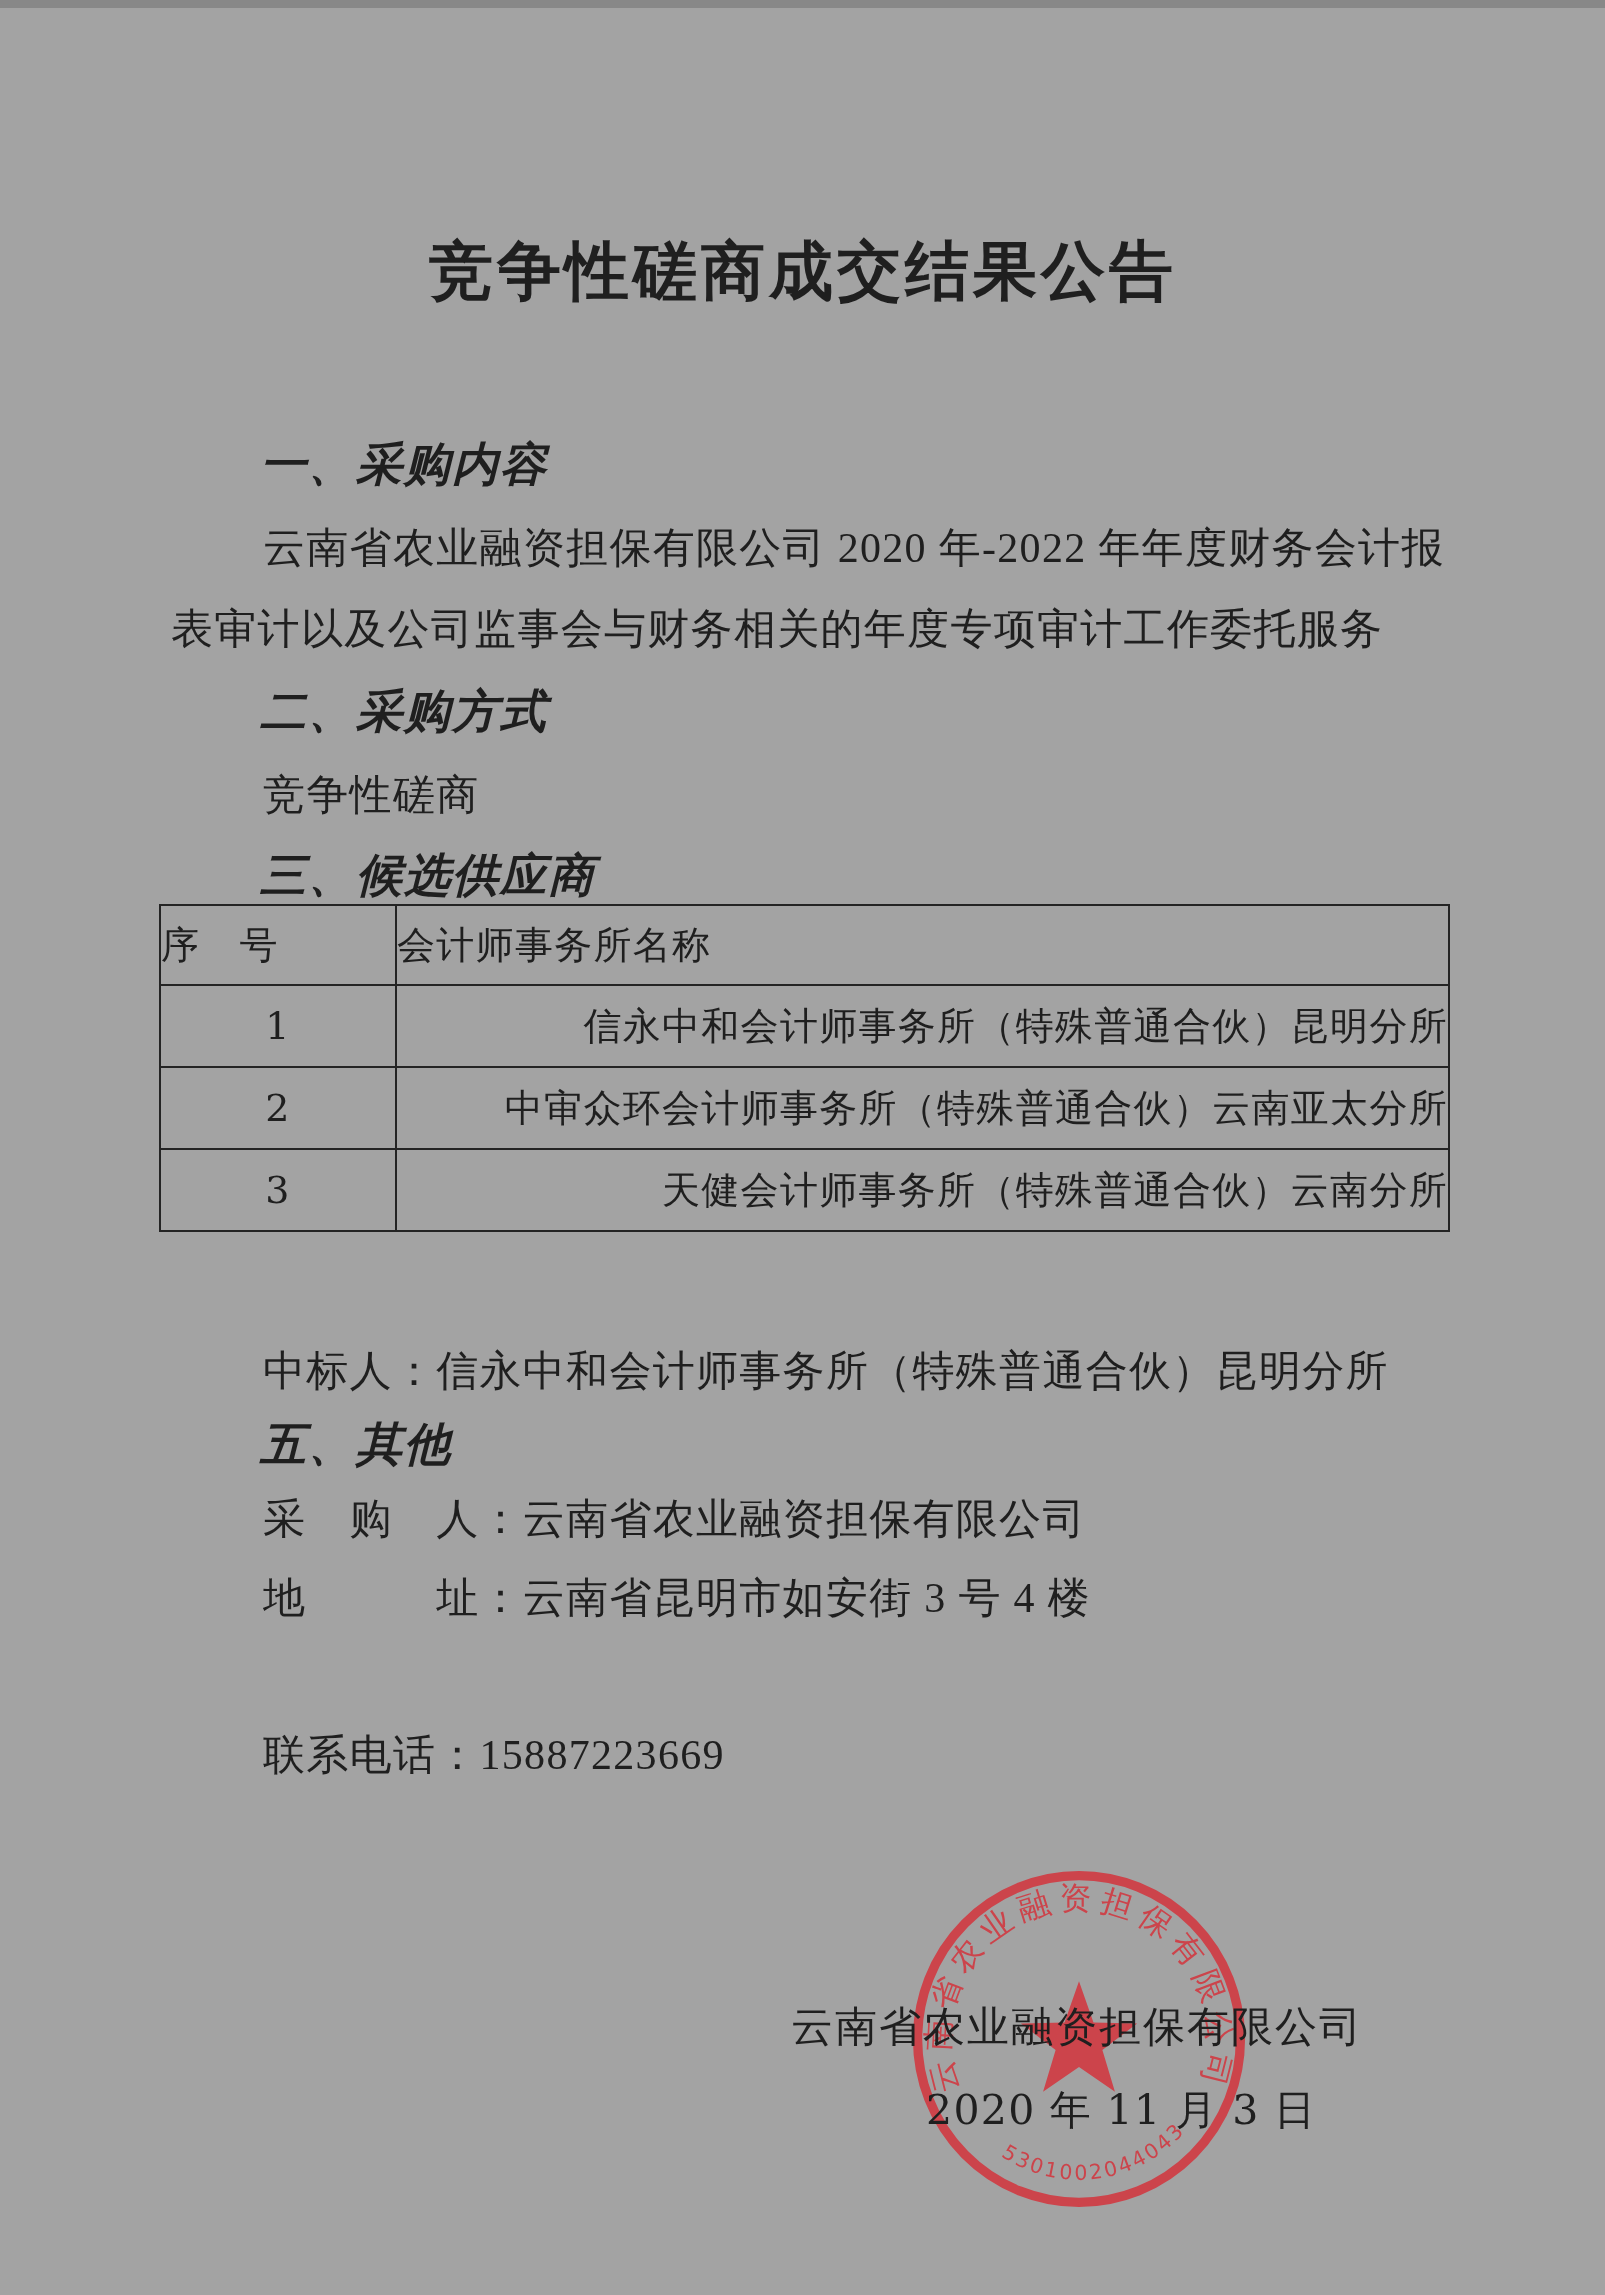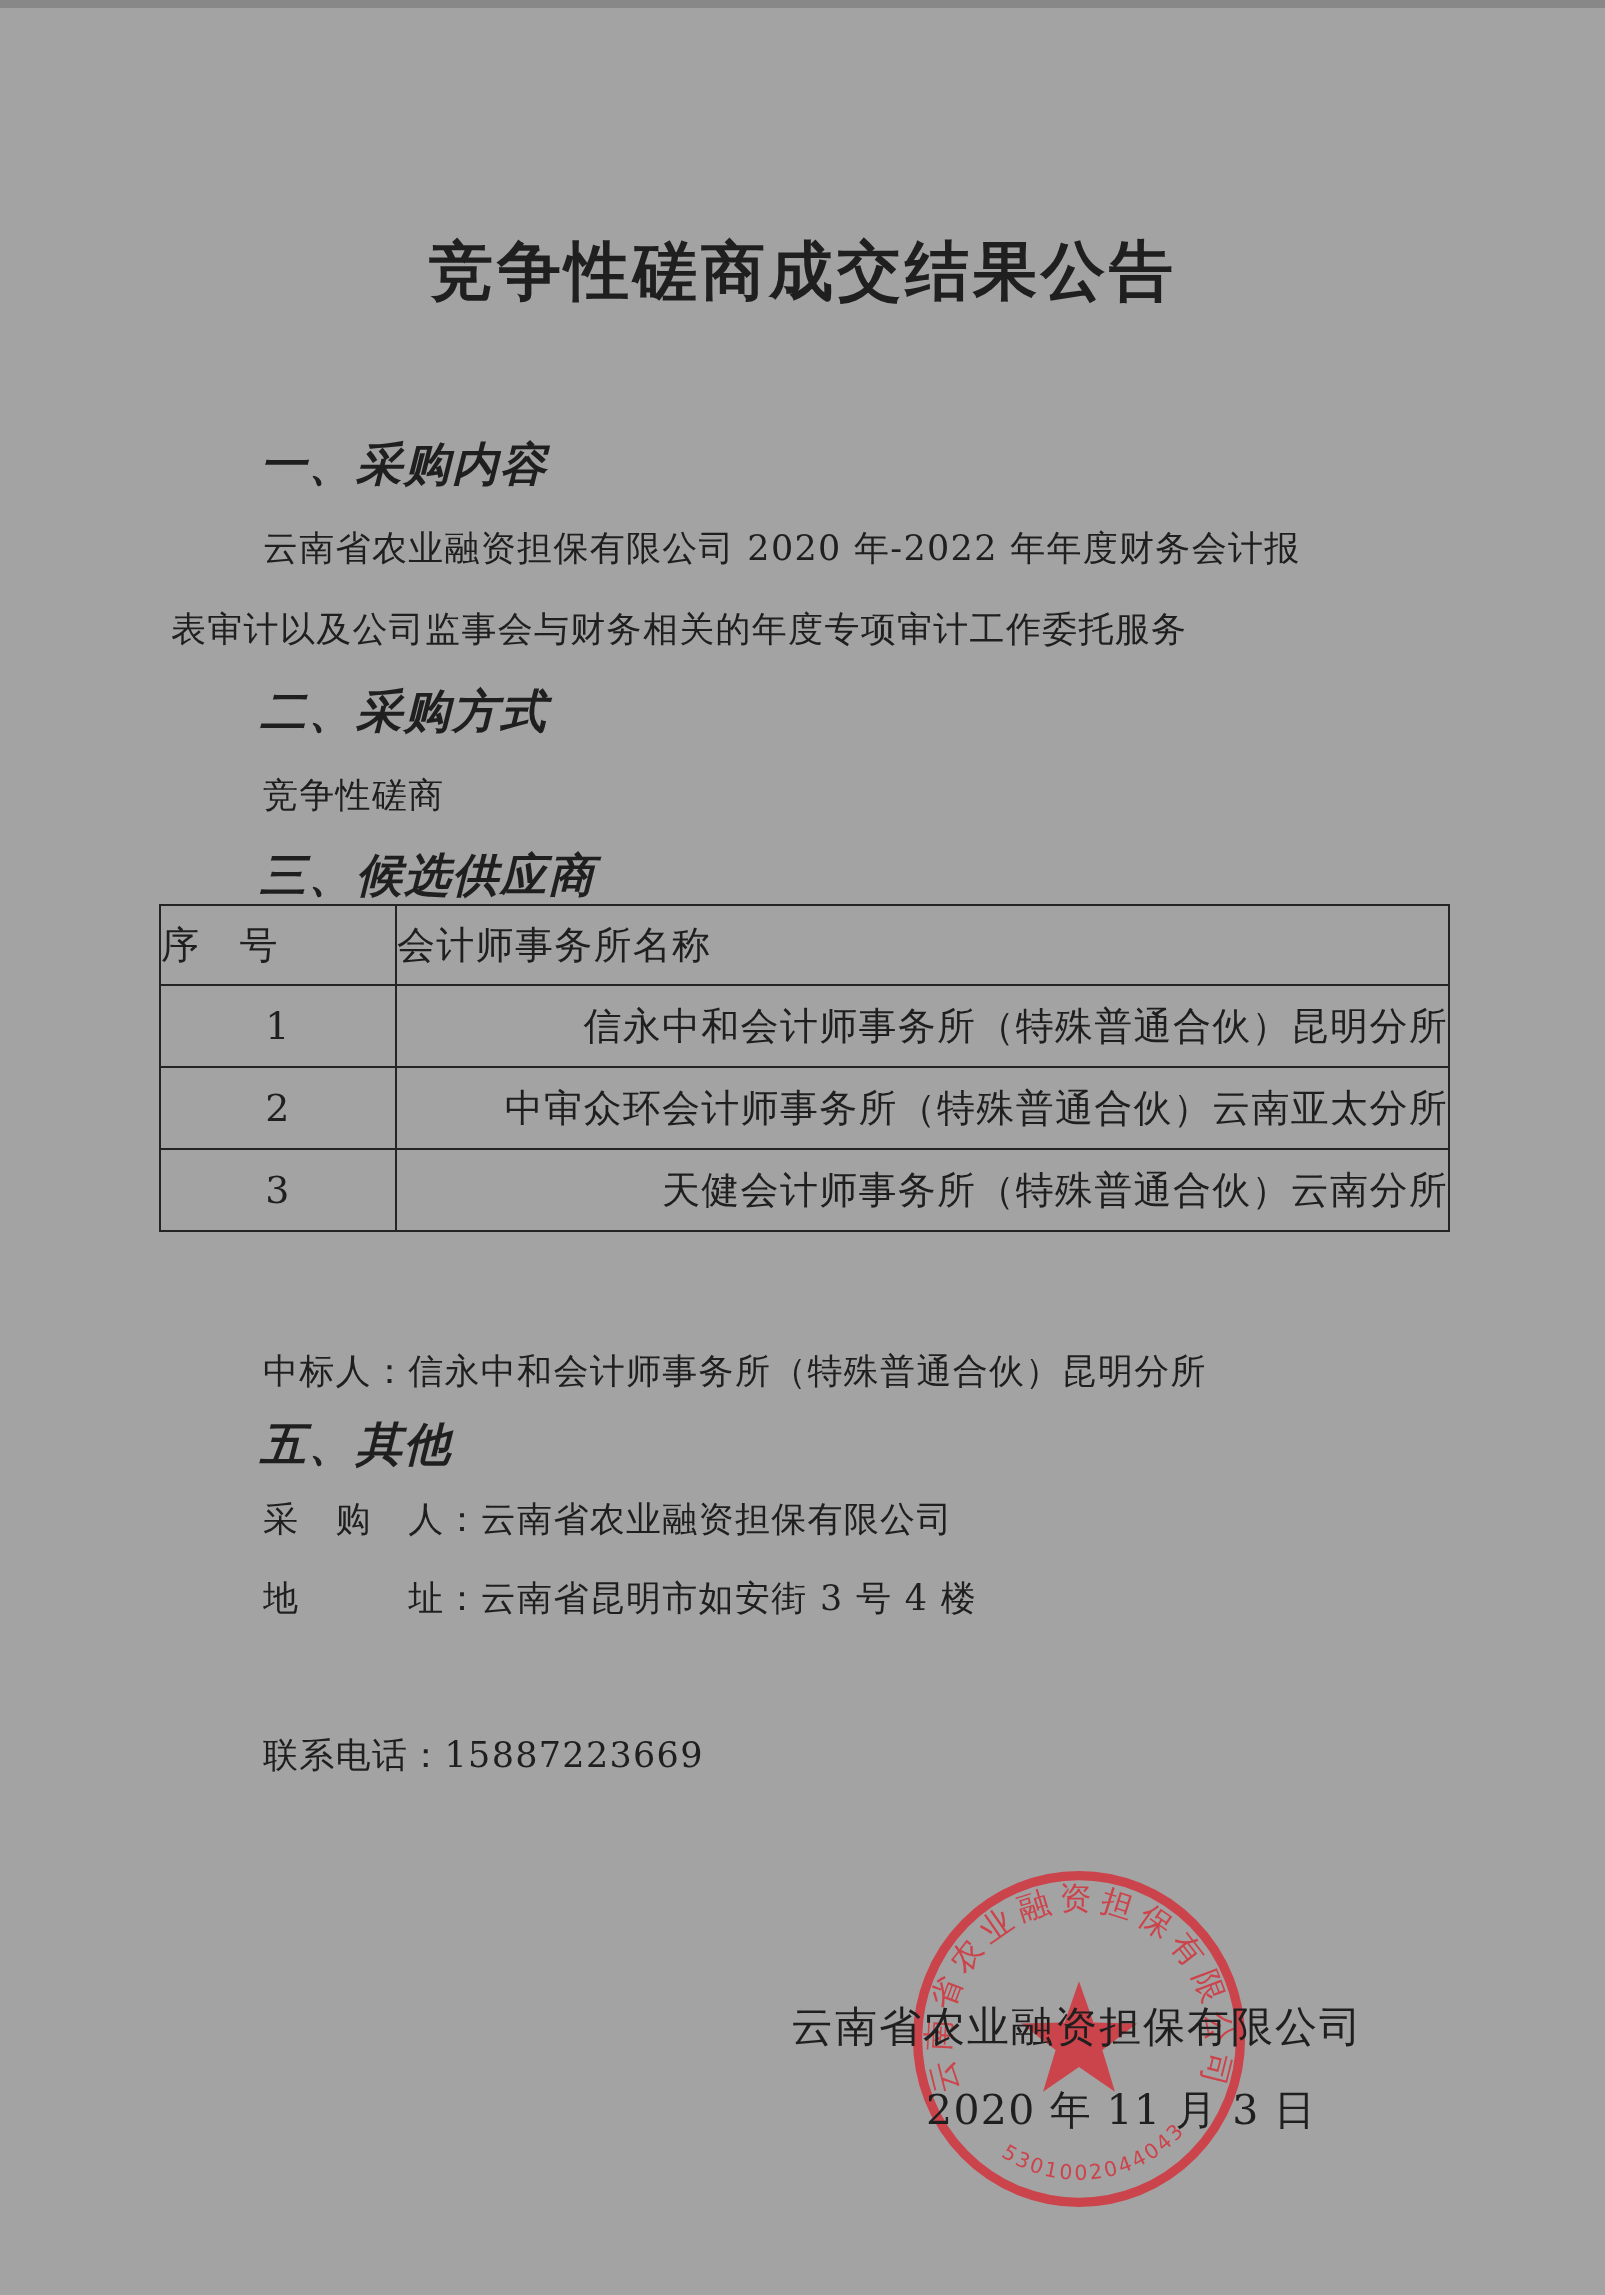--- a/index.html
+++ b/index.html
@@ -25,24 +25,25 @@
   .sec-heading {
     left: 260px;
     font-family: "DejaVu Sans", sans-serif;
     font-size: 46px; font-weight: bold;
     letter-spacing: 2px;
     line-height: 62px;
     white-space: nowrap;
     font-style: italic;
   }
   .body-line {
-    font-size: 35px;
+    font-size: 42px;
     letter-spacing: 1.3px;
     line-height: 56px;
     white-space: nowrap;
+    font-family: Liberation Serif, serif;
   }
   .indented { left: 263px; }
   .flush { left: 171px; }
   table.suppliers {
     position: absolute;
     left: 159px; top: 896px;
     width: 1291px;
     border-collapse: collapse;
     table-layout: fixed;
     font-size: 38px;

